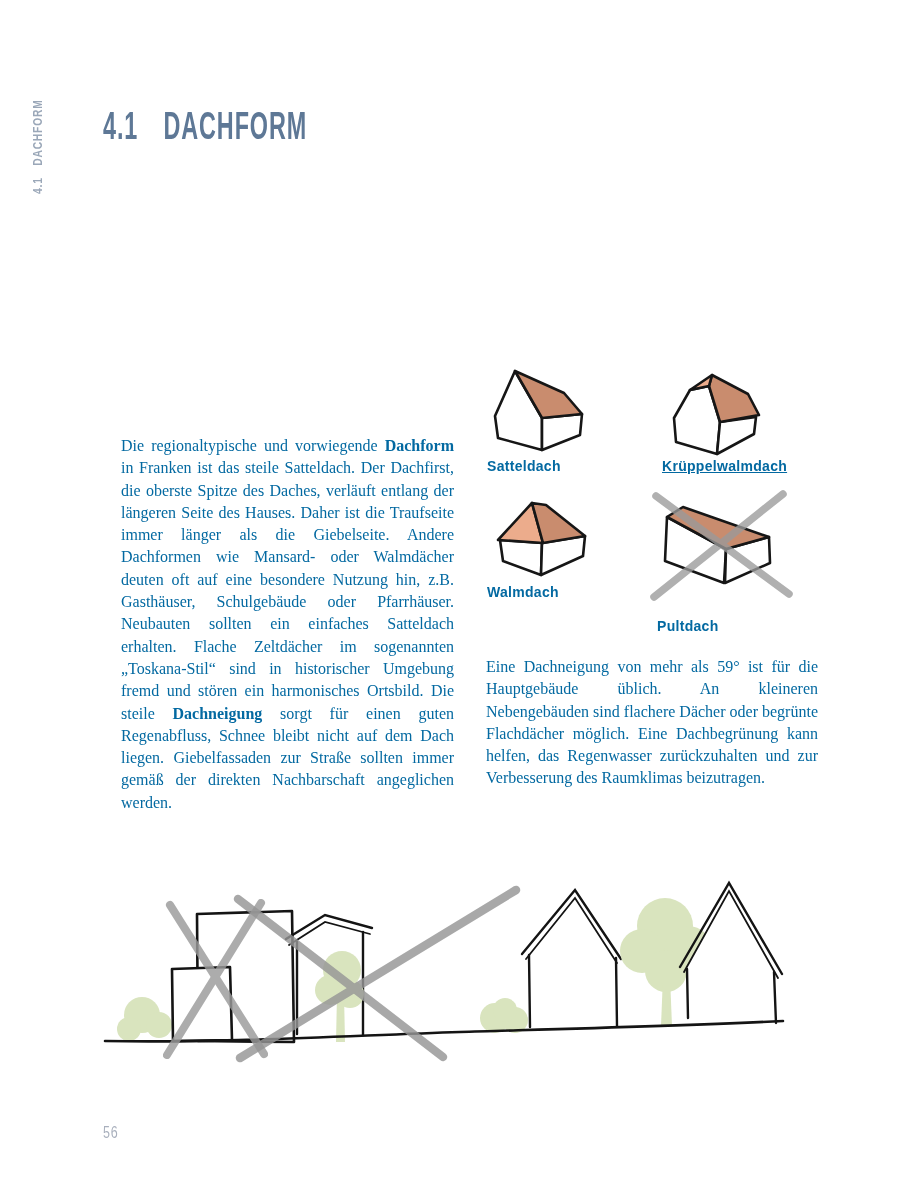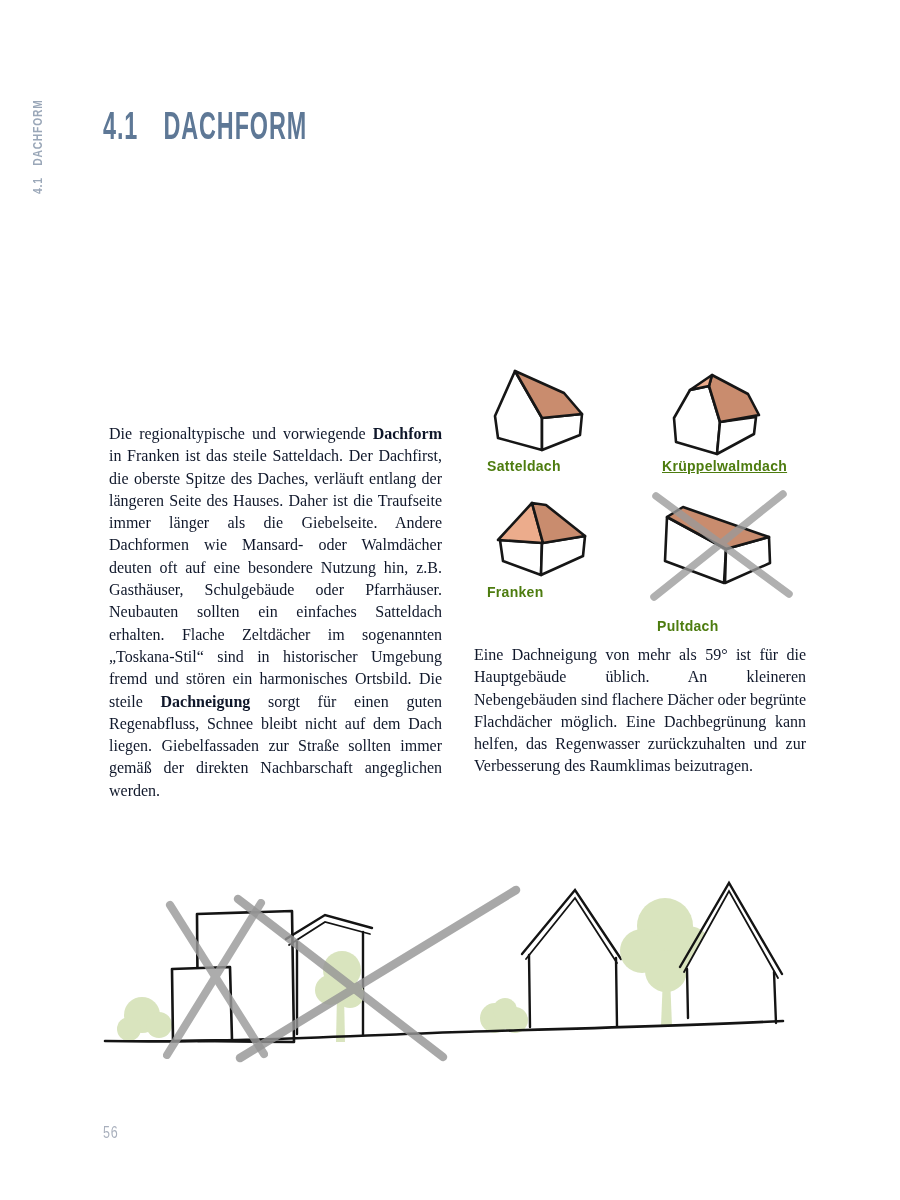--- a/index.html
+++ b/index.html
@@ -22,36 +22,36 @@
   .heading{
     position:absolute;left:103px;top:106px;margin:0;
     transform-origin:left top;transform:scaleX(0.60);
     font-family:"Liberation Sans",sans-serif;
     font-size:39px;line-height:40px;font-weight:700;
     letter-spacing:1.5px;color:#5E7896;white-space:nowrap;
   }
   .heading .h-num{margin-right:42px;}
   
   .body-col{
-    position:absolute;margin:4px;
+    position:absolute;margin:16px;
     font-family:"Liberation Serif",serif;
-    font-size:16px;line-height:22.3px;color:#0f172a;
+    font-size:16px;line-height:22.3px;color:#0369a1;
     text-align:justify;
   }
   .left-col{left:105px;top:419px;width:333px;}
   .right-col{left:470px;top:640px;width:332px;}
   .body-col strong{font-weight:700;}
   
   .fig{position:absolute;}
   .fig svg{display:block;}
   .roof-label{
     position:absolute;
     font-family:"Liberation Sans",sans-serif;
     font-size:14px;font-weight:600;letter-spacing:.3px;
-    color:#4d7c0f;white-space:nowrap;
+    color:#0369a1;white-space:nowrap;
   }
   
   .streetscape{position:absolute;left:80px;top:858px;}
   
   .pageno{
     position:absolute;left:103px;top:1124px;
     transform-origin:left top;transform:scaleX(0.78);
     font-family:"Liberation Sans",sans-serif;
     font-size:16px;font-weight:500;letter-spacing:1px;color:#A9B0BD;
   }
@@ -99,21 +99,21 @@
   <div class="fig" style="left:489px;top:497px;">
     <svg width="100" height="88" viewBox="0 0 100 88">
       <g stroke="#161616" stroke-width="2.6" stroke-linejoin="round" stroke-linecap="round">
         <path d="M11,43 L14,64 L52,78 L53,46 Z" fill="#ffffff"></path>
         <path d="M53,46 L96,39 L94,59 L52,78 Z" fill="#ffffff"></path>
         <path d="M9,43 L43,6 L54,46 Z" fill="#ECAC8C"></path>
         <path d="M43,6 L57,8 L96,39 L54,46 Z" fill="#C98C6E"></path>
       </g>
     </svg>
   </div>
-  <div class="roof-label" style="left:487px;top:584px;">Franken</div>
+  <div class="roof-label" style="left:487px;top:584px;">Walmdach</div>
 
   <div class="fig" style="left:646px;top:490px;">
     <svg width="152" height="112" viewBox="0 0 152 112">
       <g stroke="#161616" stroke-width="2.6" stroke-linejoin="round" stroke-linecap="round">
         <path d="M21,27 L80,59 L78,93 L19,71 Z" fill="#ffffff"></path>
         <path d="M80,59 L123,47 L124,73 L79,93 Z" fill="#ffffff"></path>
         <path d="M21,27 L37,17 L123,47 L80,59 Z" fill="#C98C6E"></path>
       </g>
       <g stroke="#9A9A9A" stroke-width="7.5" stroke-linecap="round" opacity="0.78">
         <line x1="10" y1="6" x2="143" y2="104"></line>

